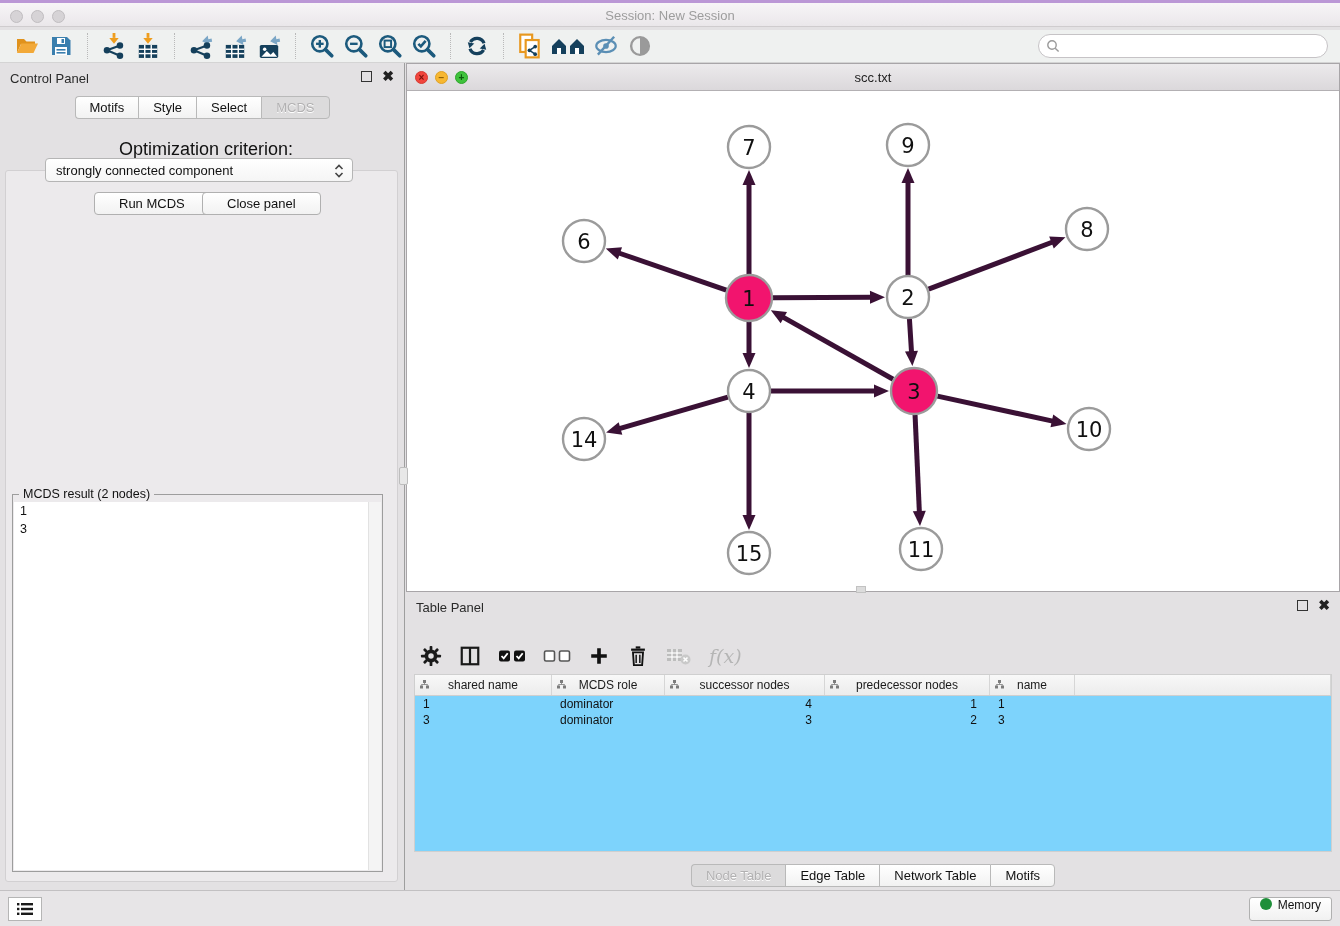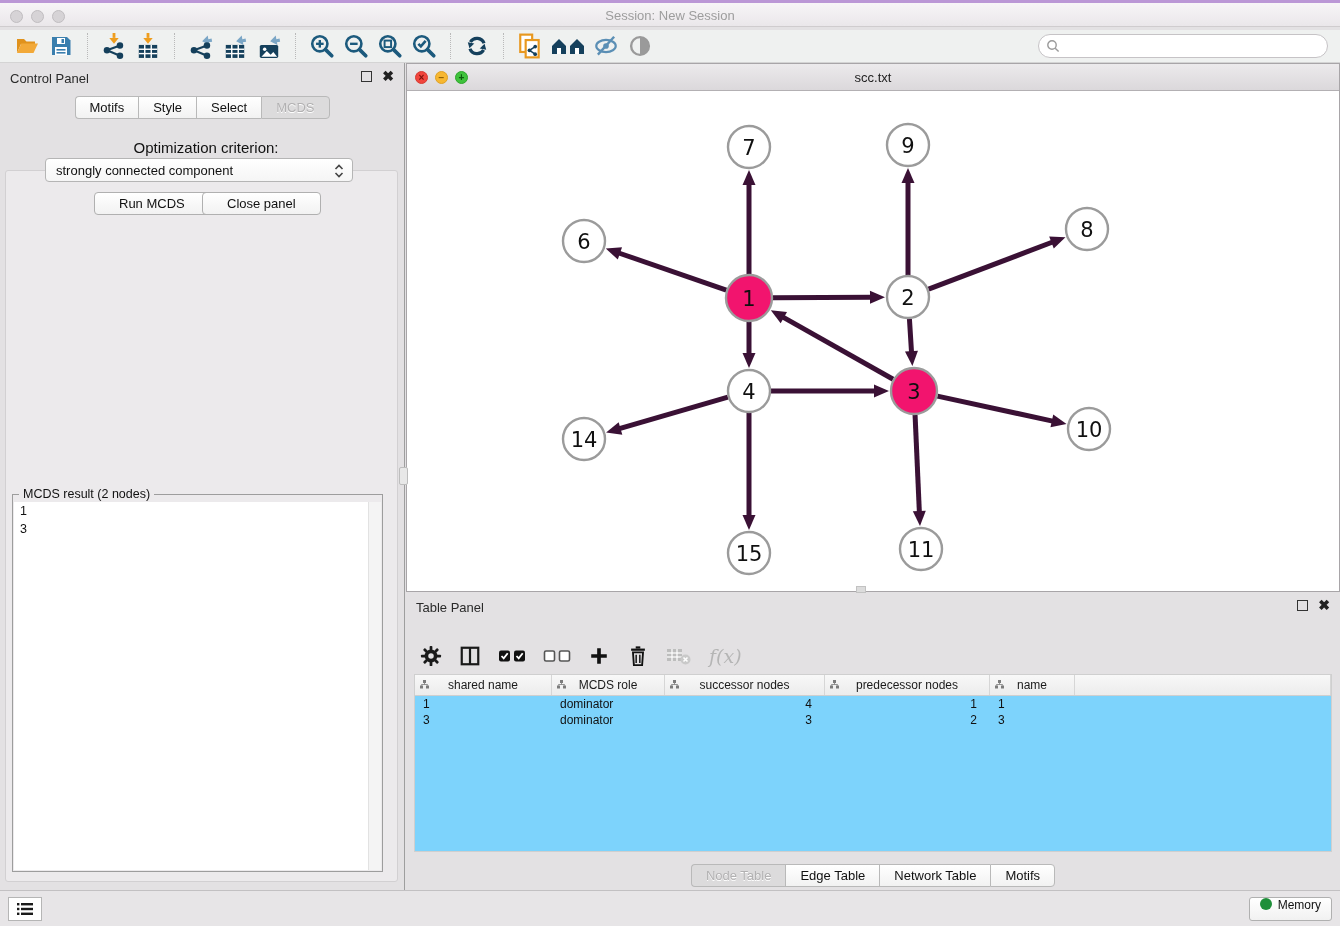--- a/index.html
+++ b/index.html
@@ -53,21 +53,21 @@
   .cp-tabs { position:absolute; left:0; right:0; top:33px; display:flex; justify-content:center; z-index:2; }
   .tab-btn {
     height:23px; padding:0 14px; font-size:13px; color:#111;
     background:linear-gradient(#ffffff,#f2f2f2); border:1px solid #b9b9b9;
     border-right-width:0; display:flex; align-items:center; cursor:default;
     font-family:"Liberation Sans",sans-serif;
   }
   .tab-btn:first-child { border-radius:4px 0 0 4px; }
   .tab-btn:last-child { border-radius:0 4px 4px 0; border-right-width:1px; }
   .tab-btn.faded { background:#dcdbdc; color:#b2b1b2; text-shadow:0 1px 0 #fff; }
-  .opt-label { position:absolute; left:8px; right:0; top:76px; text-align:center; font-size:15px; color:#111; }
+  .opt-label { position:absolute; left:8px; right:0; top:76px; text-align:center; font-size:18px; color:#111; }
   .opt-select {
     position:absolute; left:45px; top:95px; width:308px; height:24px;
     background:linear-gradient(#ffffff,#f5f5f5); border:1px solid #b5b5b5; border-radius:4px;
     font-size:13px; color:#111; display:flex; align-items:center; padding-left:10px;
   }
   .opt-chevrons { position:absolute; right:8px; top:4px; }
   .cp-btn {
     position:absolute; top:129px; height:23px;
     background:linear-gradient(#ffffff,#f2f2f2); border:1px solid #b0b0b0; border-radius:4px;
     font-size:13px; color:#111; font-family:"Liberation Sans",sans-serif; padding:0 24px;

